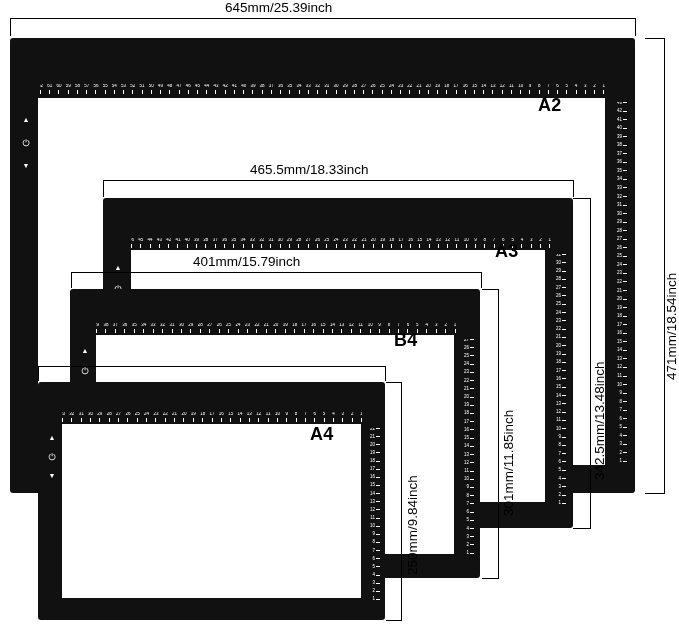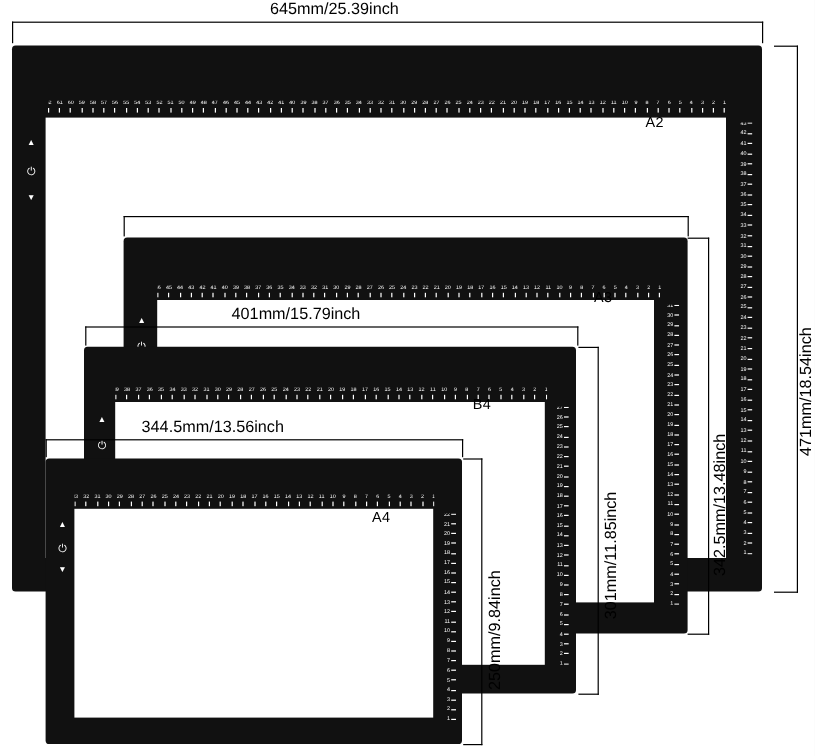--- a/index.html
+++ b/index.html
@@ -26,22 +26,22 @@
     box-sizing: border-box;
   }
   .pad .screen {
     position: absolute;
     background: #ffffff;
     box-sizing: border-box;
   }
   .pad .label {
     position: absolute;
     color: #111111;
-    font-size: 12px;
-    font-weight: normal;
+    font-size: 18px;
+    font-weight: bold;
     letter-spacing: 0.3px;
   }
   .pad.a2 .label, .pad.a3 .label, .pad.b4 .label, .pad.a4 .label {
     color: #000;
   }
 
   
   .ticks {
     position: absolute;
     overflow: hidden;
@@ -1437,20 +1437,21 @@
     <div class="cap" style="left:0px; top:0; width:20px; height:1px;"></div>
     <div class="cap" style="left:0px; top:455px; width:20px; height:1px;"></div>
   </div>
   <div class="dim-text vert" style="left:664px; top:380px;">471mm/18.54inch</div>
 
   <div class="dim" style="left:103px; top:180px; width:471px; height:18px;">
     <div class="line" style="left:0; top:0; width:471px; height:1px;"></div>
     <div class="cap" style="left:0; top:0; width:1px; height:17px;"></div>
     <div class="cap" style="left:470px; top:0; width:1px; height:17px;"></div>
   </div>
+  <div class="dim-text" style="left:250px; top:162px;">465.5mm/18.33inch</div>
 
   <div class="dim" style="left:573px; top:198px; width:18px; height:331px;">
     <div class="line" style="left:17px; top:0; width:1px; height:331px;"></div>
     <div class="cap" style="left:0px; top:0; width:18px; height:1px;"></div>
     <div class="cap" style="left:0px; top:330px; width:18px; height:1px;"></div>
   </div>
   <div class="dim-text vert" style="left:592px; top:480px;">342.5mm/13.48inch</div>
 
   <div class="dim" style="left:71px; top:272px; width:411px; height:17px;">
     <div class="line" style="left:0; top:0; width:411px; height:1px;"></div>
@@ -1464,21 +1465,20 @@
     <div class="cap" style="left:0px; top:0; width:17px; height:1px;"></div>
     <div class="cap" style="left:0px; top:289px; width:17px; height:1px;"></div>
   </div>
   <div class="dim-text vert" style="left:501px; top:516px;">301mm/11.85inch</div>
 
   <div class="dim" style="left:38px; top:366px; width:348px; height:16px;">
     <div class="line" style="left:0; top:0; width:348px; height:1px;"></div>
     <div class="cap" style="left:0; top:0; width:1px; height:15px;"></div>
     <div class="cap" style="left:347px; top:0; width:1px; height:15px;"></div>
   </div>
-  <div class="dim-text" style="left:118px; top:348px;">344.5mm/13.56inch</div>
 
   <div class="dim" style="left:386px; top:382px; width:16px; height:239px;">
     <div class="line" style="left:15px; top:0; width:1px; height:239px;"></div>
     <div class="cap" style="left:0px; top:0; width:16px; height:1px;"></div>
     <div class="cap" style="left:0px; top:238px; width:16px; height:1px;"></div>
   </div>
   <div class="dim-text vert" style="left:405px; top:575px;">250mm/9.84inch</div>
 
 </div>
 

